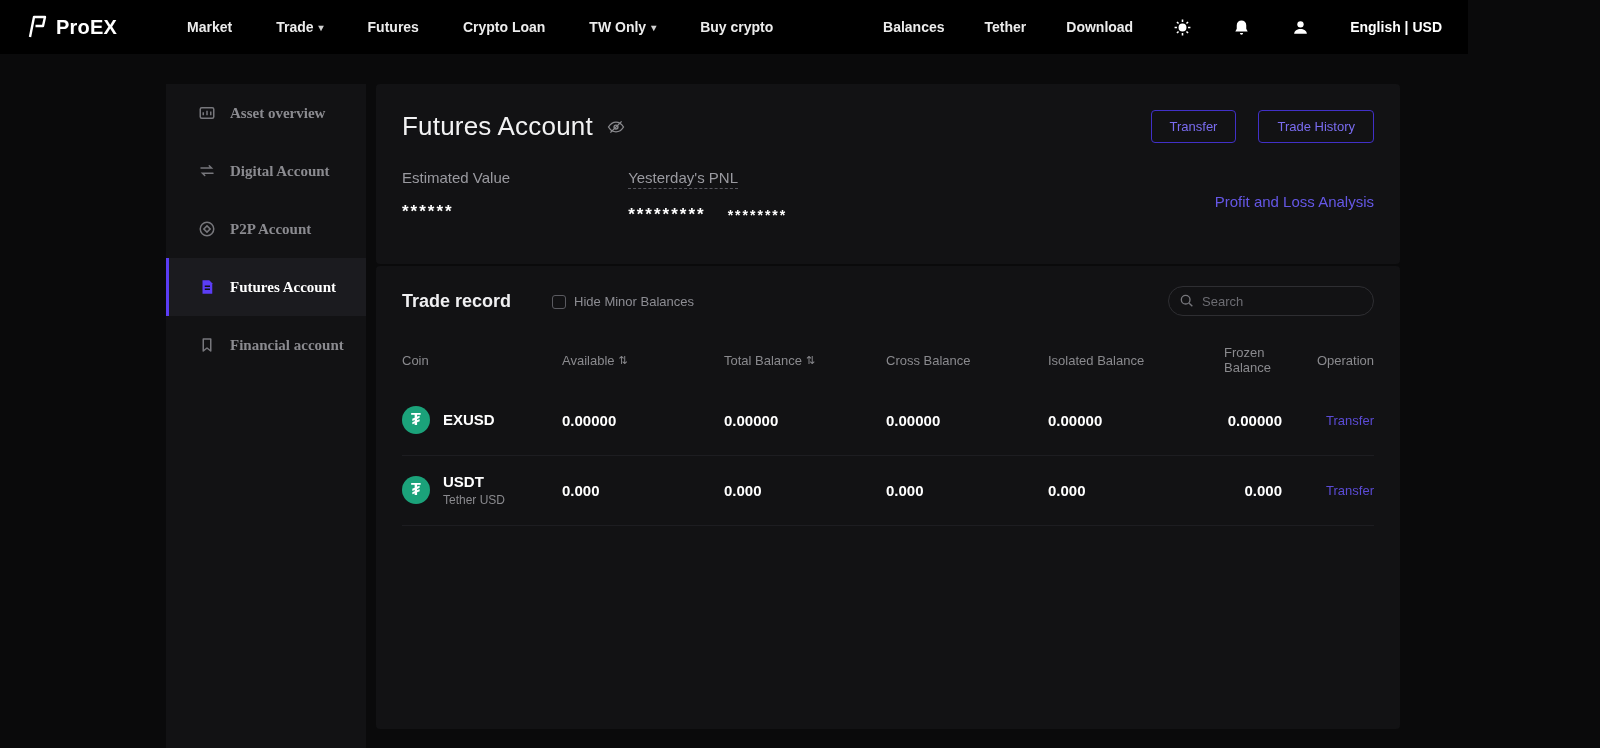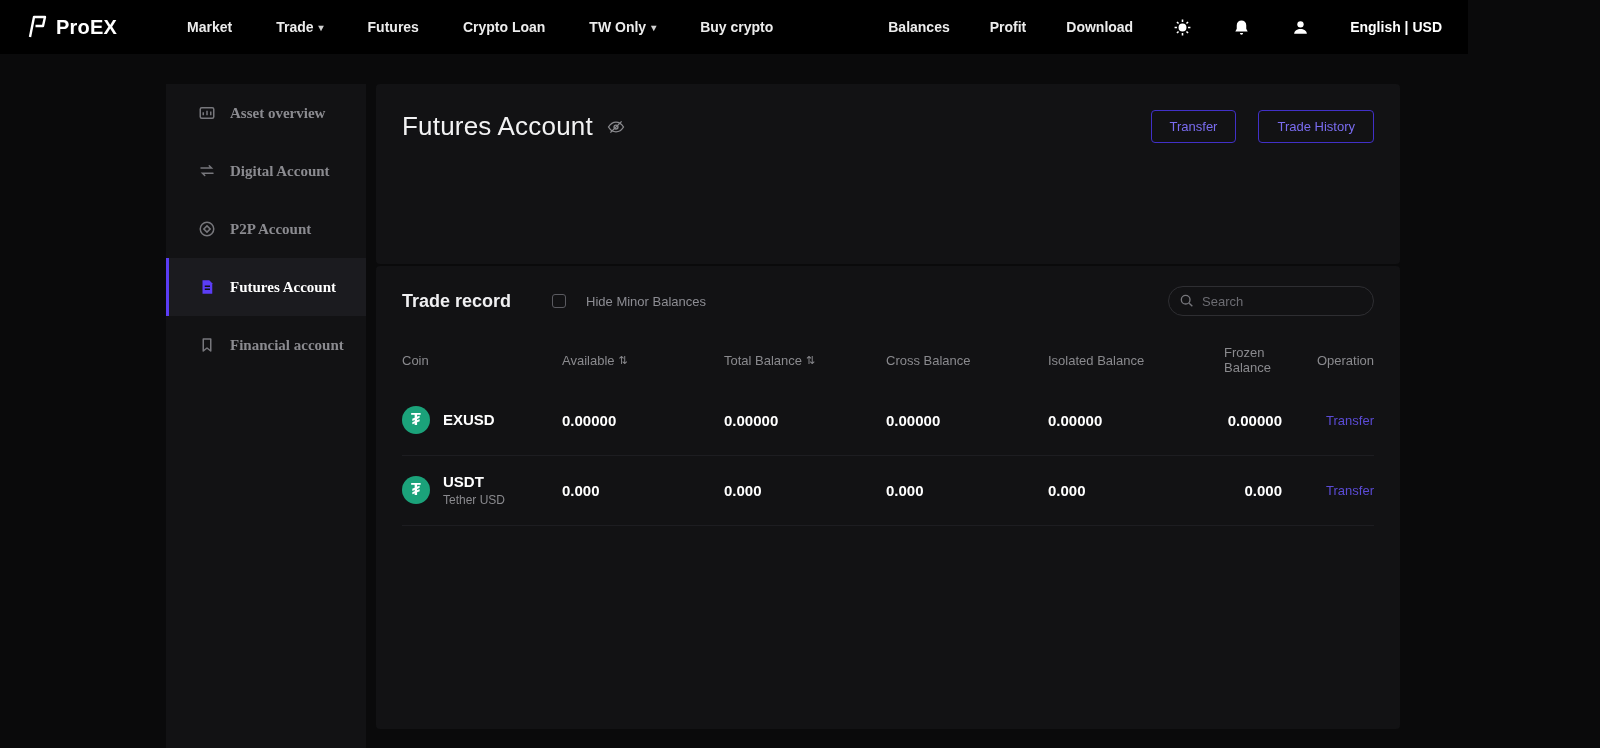--- a/index.html
+++ b/index.html
@@ -42,21 +42,21 @@
   .stat { margin-right:96px; }
   .stat-label { color:#9a9aa0; font-size:15px; }
   .stat-label.dashed { border-bottom:1px dashed #55555c; padding-bottom:2px; cursor:help; }
   .stat-value { color:#fff; font-size:17px; font-weight:700; letter-spacing:2px; margin-top:16px; }
   .stat-value .v2 { margin-left:22px; font-size:14px; }
   .pnl-link { margin-left:auto; align-self:center; color:#6557e6; font-size:15px; cursor:pointer; margin-top:8px; }
 
   
   .rec-head { display:flex; align-items:center; }
   .rec-title { color:#f0f0f2; font-size:18px; font-weight:700; margin-right:26px; }
-  .hide-minor { display:flex; align-items:flex-start; gap:20px; cursor:pointer;padding-left:15px; }
+  .hide-minor { display:flex; align-items:flex-end; gap:8px; cursor:pointer;padding-left:15px; }
   .checkbox { width:14px; height:14px; border:1px solid #5a5a60; border-radius:3px; background:transparent; }
   .hide-minor-label { color:#8d8d93; font-size:13px; }
   .search-wrap { margin-left:auto; position:relative; }
   .search-wrap svg { position:absolute; left:11px; top:7px; }
   .search-input { width:206px; height:30px; background:transparent; border:1px solid #2e2e32; border-radius:15px;
                   color:#a3a3a3; font-size:13px; padding:0 12px 0 33px; outline:none; font-family:inherit; }
   .search-input::placeholder { color:#6c6c72; }
 
   
   .table { margin-top:22px; }
@@ -110,21 +110,21 @@
       </span>
     <span class="nav-link">
         <span>Buy crypto</span>
       </span>
   </div>
   <div class="nav-right">
     <span class="nav-link">
         <span>Balances</span>
       </span>
     <span class="nav-link">
-        <span>Profit</span>
+        <span>Tether</span>
       </span>
     <span class="nav-link">
         <span>Download</span>
       </span>
     <span class="nav-icon">
       <svg viewBox="0 0 24 24" width="19" height="19" stroke="#fff" stroke-width="2" fill="#fff">
         <circle cx="12" cy="12" r="4"></circle>
         <path d="M12 2v3M12 19v3M2 12h3M19 12h3M5 5l2 2M17 17l2 2M19 5l-2 2M7 17l-2 2" fill="none"></path>
       </svg>
     </span>
@@ -198,20 +198,33 @@
         <path d="M2 12s4-6.5 10-6.5S22 12 22 12s-4 6.5-10 6.5S2 12 2 12z"></path>
         <circle cx="12" cy="12" r="2.6"></circle>
         <path d="M4.5 19.5 L19.5 4.5"></path>
       </svg>
     </span>
     <div class="acct-actions">
       <button class="btn-outline">Transfer</button>
       <button class="btn-outline">Trade History</button>
     </div>
   </div>
+  <div class="acct-stats">
+    <div class="stat" style="margin-right:118px;">
+      <div class="stat-label">Estimated Value</div>
+      <div class="stat-value">******</div>
+    </div>
+    <div class="stat">
+      <div class="stat-label dashed" style="display:inline-block;">Yesterday's PNL</div>
+      <div class="stat-value">
+        <span>*********</span><span class="v2">********</span>
+      </div>
+    </div>
+    <span class="pnl-link">Profit and Loss Analysis</span>
+  </div>
 </div>
 
 <div class="card card-record">
   <div class="rec-head">
     <span class="rec-title">Trade record</span>
     <span class="hide-minor">
       <span class="checkbox"></span>
       <span class="hide-minor-label">Hide Minor Balances</span>
     </span>
     <span class="search-wrap">

